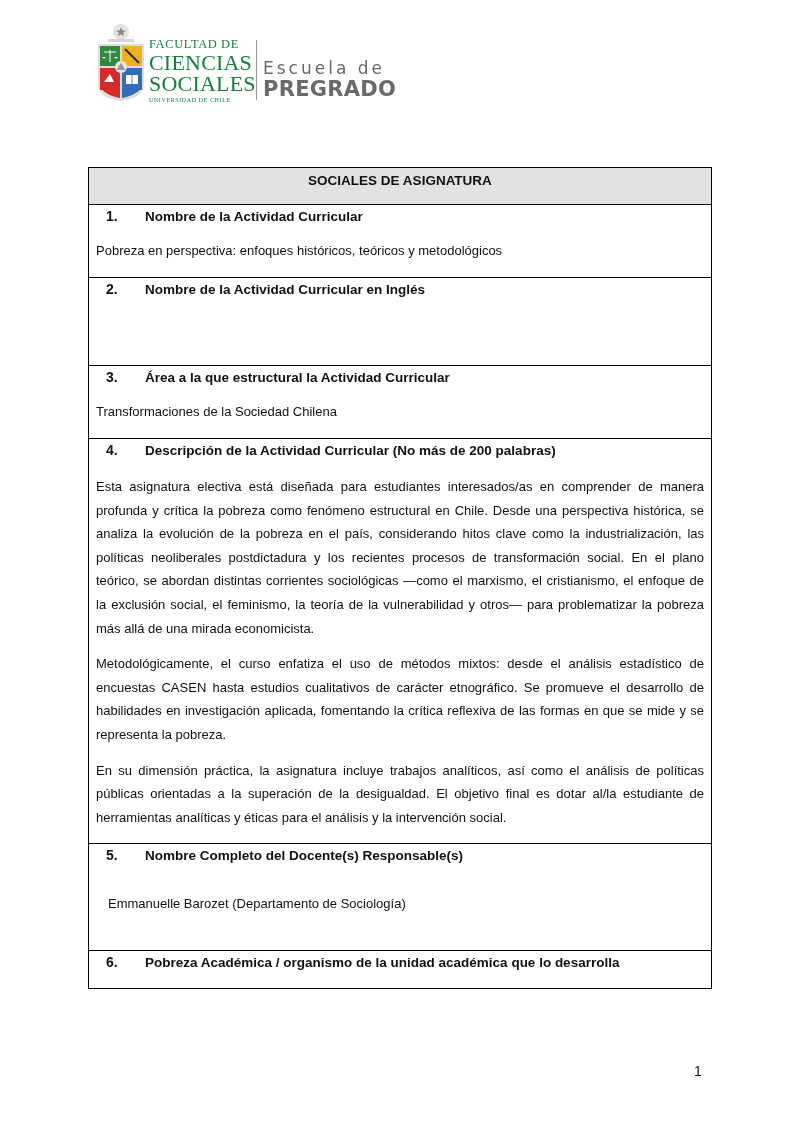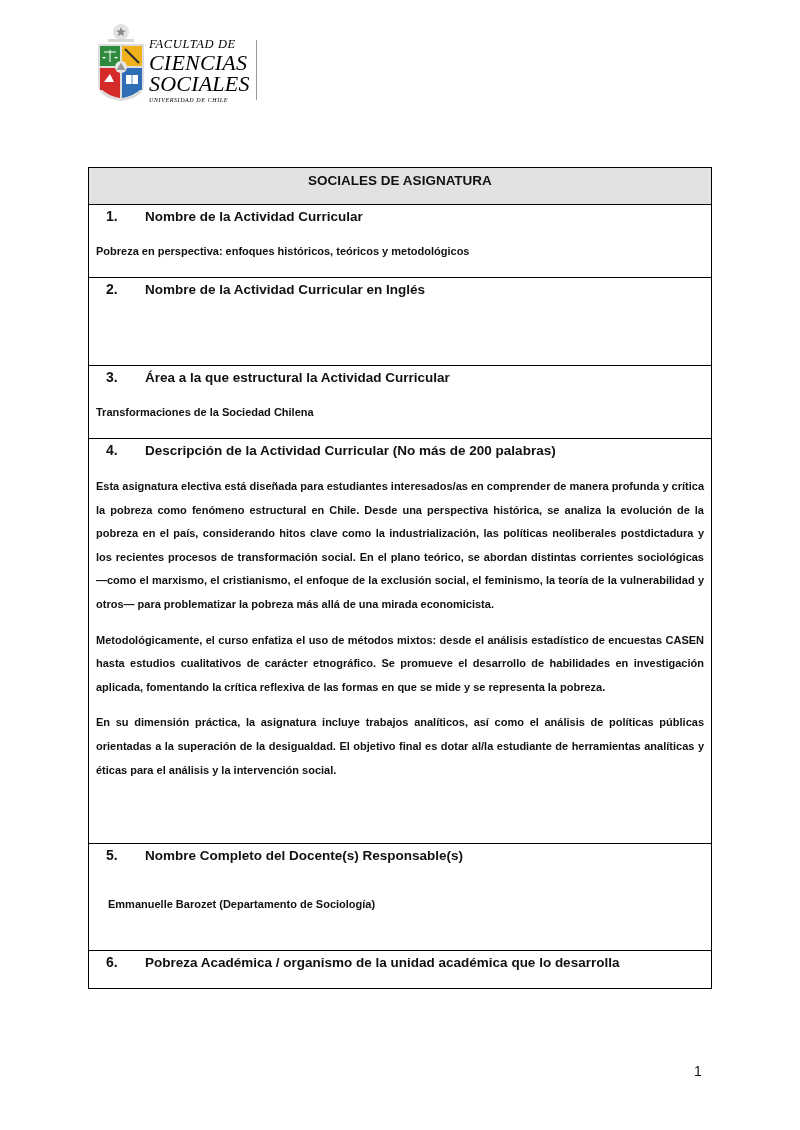--- a/index.html
+++ b/index.html
@@ -2,39 +2,39 @@
 <html><head>
 <meta charset="utf-8">
 <style>
   html, body { margin: 0; padding: 0; background: #ffffff; }
   body { width: 800px; height: 1130px; position: relative; overflow: hidden;
          font-family: "Liberation Sans", "DejaVu Sans", sans-serif; color: #111; }
 
   
   .logo { position: absolute; left: 96px; top: 22px; height: 82px; width: 310px; }
   .crest { position: absolute; left: 0; top: 0; width: 50px; height: 80px; }
-  .logo-fac { position: absolute; left: 53px; top: 16px; font-family: "Liberation Serif", "DejaVu Serif", serif; color: #000000; line-height: 1; font-style: italic; }
+  .logo-fac { position: absolute; left: 53px; top: 16px; font-family: "Liberation Serif", "DejaVu Serif", serif; color: #15803d; line-height: 1; }
   .fac-line1 { font-size: 12.5px; letter-spacing: 0.6px; display: block; }
   .fac-line2 { font-size: 22px; display: block; margin-top: 1px; letter-spacing: 0.2px; }
   .fac-line3 { font-size: 22px; display: block; margin-top: -1px; letter-spacing: 0.2px; }
   .fac-line4 { font-size: 6px; display: block; margin-top: 2px; letter-spacing: 0.6px; }
   .logo-divider { position: absolute; left: 160px; top: 18px; width: 1px; height: 60px; background: #999; }
   .logo-school { position: absolute; left: 167px; top: 38px; color: #6a6a6a; line-height: 1; }
   .school-line1 { font-size: 17px; letter-spacing: 3px; display: block; font-family: "DejaVu Sans", sans-serif; font-weight: normal; }
   .school-line2 { font-size: 21px; font-weight: bold; display: block; margin-top: 2px; font-family: "DejaVu Sans", sans-serif; letter-spacing: 0.3px; }
 
   
   .syllabus { position: absolute; left: 88px; top: 167px; width: 624px; border: 1.5px solid #000; box-sizing: border-box; }
   .table-title { background: #e2e2e2; height: 37px; border-bottom: 1.5px solid #000; text-align: center; font-weight: bold; font-size: 13.5px; line-height: 24px; box-sizing: border-box; padding-top: 1px; }
   .section { border-bottom: 1.5px solid #000; box-sizing: border-box; position: relative; }
   .section:last-child { border-bottom: none; }
   .sec-head { display: flex; font-weight: bold; font-size: 13.5px; height: 22px; align-items: center; }
   .sec-num { width: 56px; padding-left: 17px; box-sizing: border-box; font-size: 14px; }
   .sec-label { flex: 1; }
-  .sec-body { font-size: 11px; padding: 0 7px; line-height: 22px; font-weight: bold; }
+  .sec-body { font-size: 13px; padding: 0 7px; line-height: 22px; }
   .para { text-align: justify; margin: 0; }
   .gap { height: 12px; }
   .indent { padding-left: 19px; }
 
   .page-number { position: absolute; left: 694px; top: 1063px; font-size: 14px; }
 </style>
 </head>
 <body>
 
 <div class="logo">
@@ -66,20 +66,24 @@
 
     <path d="M8 60 L14 52 L18 60 Z" fill="#fff"></path>
   </svg>
   <div class="logo-fac">
     <span class="fac-line1">FACULTAD DE</span>
     <span class="fac-line2">CIENCIAS</span>
     <span class="fac-line3">SOCIALES</span>
     <span class="fac-line4">UNIVERSIDAD DE CHILE</span>
   </div>
   <div class="logo-divider"></div>
+  <div class="logo-school">
+    <span class="school-line1">Escuela de</span>
+    <span class="school-line2">PREGRADO</span>
+  </div>
 </div>
 
 <div class="syllabus">
   <div class="table-title">SOCIALES DE ASIGNATURA</div>
 
   <div class="section" style="height:73px;">
     <div class="sec-head">
       <span class="sec-num">1.</span>
       <span class="sec-label">Nombre de la Actividad Curricular</span>
     </div>

